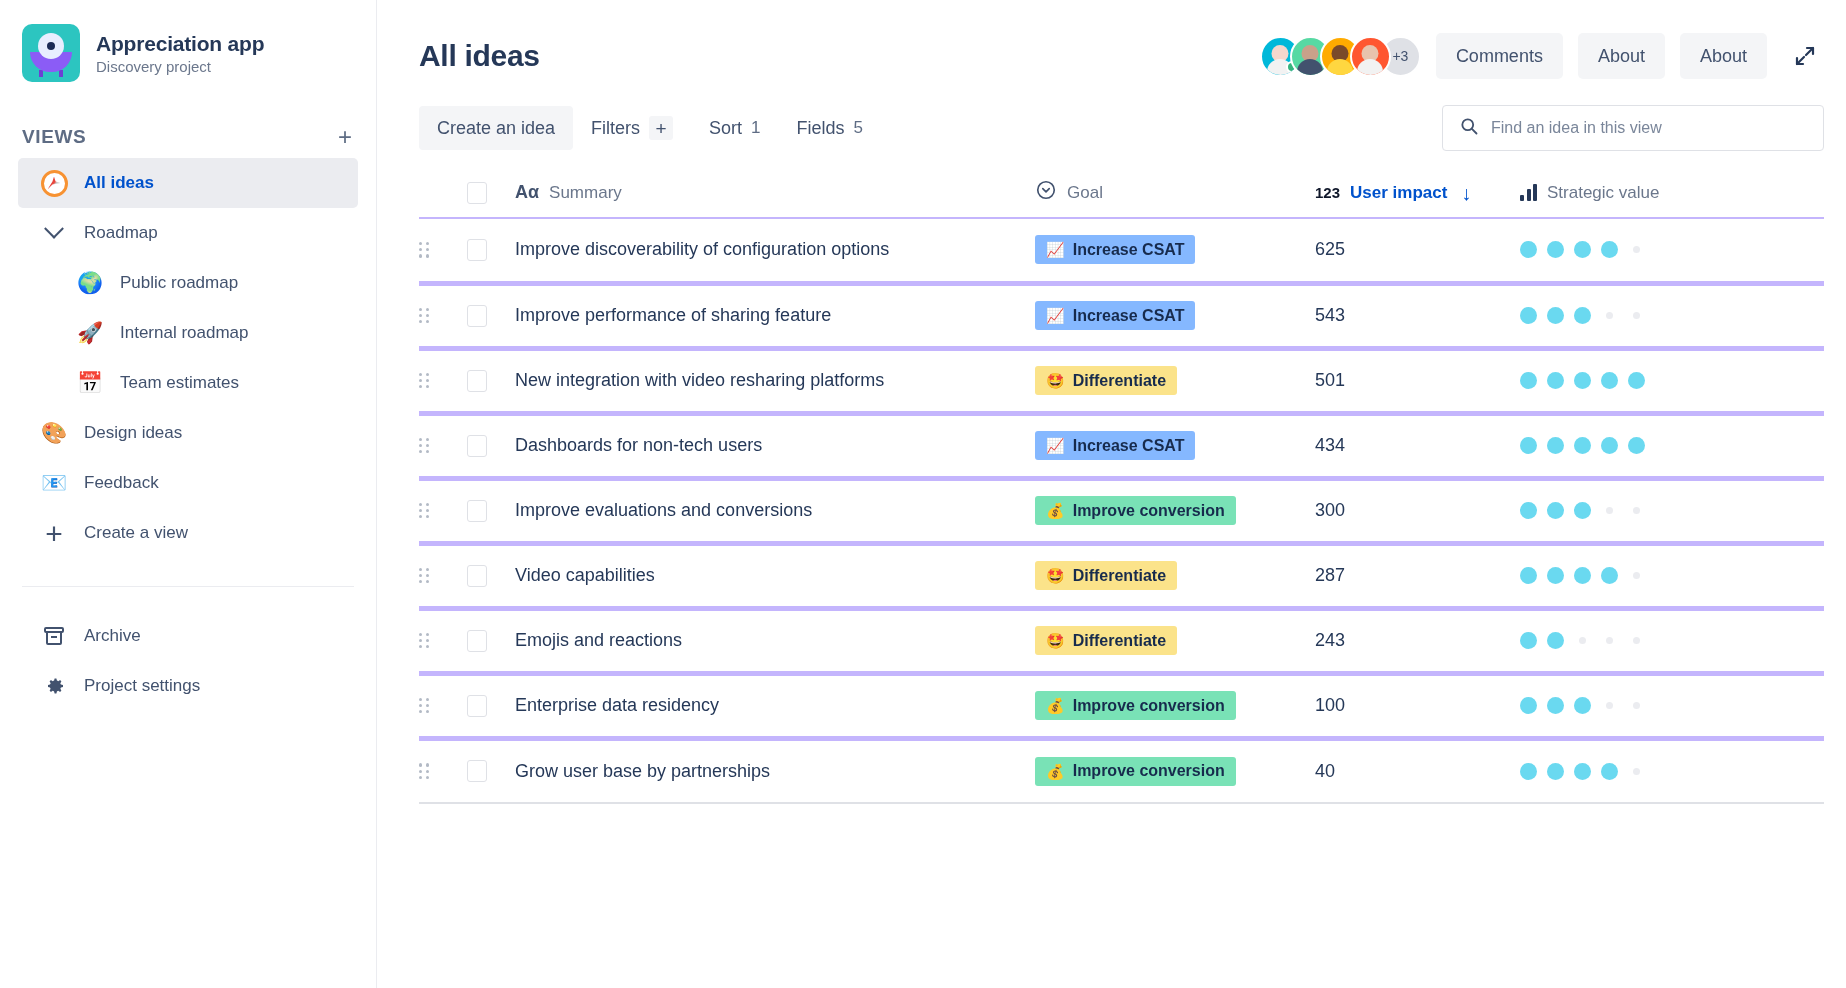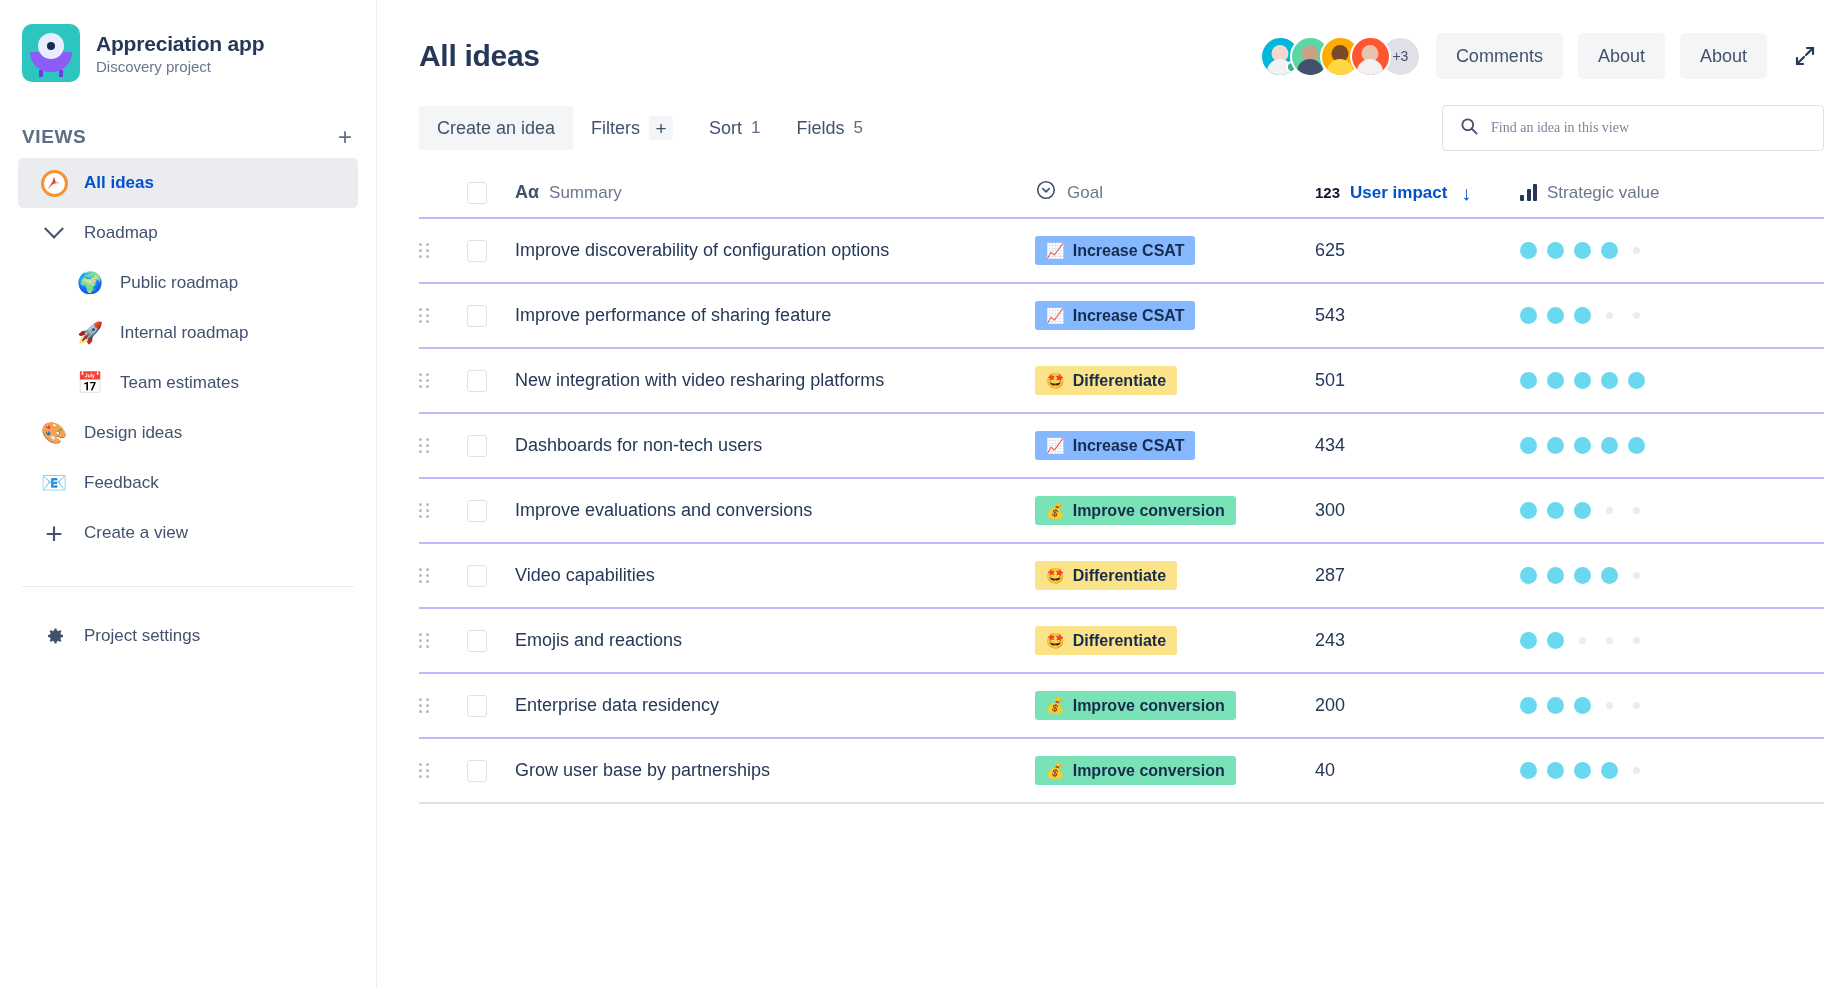--- a/index.html
+++ b/index.html
@@ -158,33 +158,33 @@
     display: flex; align-items: center; justify-content: center;
     font-size: 19px; color: #42526e; line-height: 1;
   }
   .search-wrap {
     margin-left: auto; width: 382px; height: 46px;
     border: 1.5px solid #dfe1e6; border-radius: 4px; background: #fff;
     display: flex; align-items: center; gap: 12px; padding: 0 16px;
   }
   .search-input {
     border: none; outline: none; background: none; flex: 1;
-    font-size: 14px; color: #15803d; font-family: Liberation Serif, serif;
+    font-size: 16px; color: #15803d; font-family: Liberation Sans, sans-serif;
   }
   .search-input::placeholder { color: #7a869a; }
 
   
   table.grid { width: 100%; border-collapse: collapse; table-layout: fixed; margin-top: 8px; }
   table.grid th {
     text-align: left; font-weight: normal; font-size: 17px; color: #6b778c;
     height: 50px; border-bottom: 2px solid #c4b5fd; vertical-align: middle;
     padding: 0;
   }
   table.grid td {
-    height: 65px; border-bottom: 2px solid #c4b5fd; vertical-align: middle;
+    height: 65px; border-bottom: 5px solid #c4b5fd; vertical-align: middle;
     padding: 0; font-size: 18px; color: #253858;
   }
   table.grid tr:last-child td { border-bottom: 2px solid #dfe1e6; }
 
   .col-drag { width: 48px; }
   .col-check { width: 48px; }
   .col-summary { width: 520px; }
   .col-goal { width: 280px; }
   .col-impact { width: 205px; }
   .col-strategic { width: auto; }
@@ -291,20 +291,30 @@
         <span class="nav-icon">
             <span class="plus-icon">+</span>
           </span>
         <span class="nav-label">Create a view</span>
       </div>
     </nav>
 
     <div class="divider"></div>
 
     <nav class="bottom-nav">
+      <div class="nav-item">
+        <span class="nav-icon">
+          <svg class="icon-svg" width="24" height="24" viewBox="0 0 24 24" fill="none" stroke="#42526e" stroke-width="2">
+            <rect x="3" y="4" width="18" height="4" rx="1"></rect>
+              <path d="M5 8v11a1 1 0 0 0 1 1h12a1 1 0 0 0 1-1V8"></path>
+              <path d="M9 13h6"></path>
+          </svg>
+        </span>
+        <span class="nav-label">Archive</span>
+      </div>
       <div class="nav-item">
         <span class="nav-icon">
           <svg class="icon-svg" width="24" height="24" viewBox="0 0 24 24" fill="#42526e">
             <path d="M12 8.2a3.8 3.8 0 1 0 0 7.6 3.8 3.8 0 0 0 0-7.6zm0 5.6a1.8 1.8 0 1 1 0-3.6 1.8 1.8 0 0 1 0 3.6z"></path>
             <path d="M21 12.9v-1.8l-2.1-.5a7 7 0 0 0-.6-1.4l1.1-1.8-1.3-1.3-1.8 1.1a7 7 0 0 0-1.4-.6L14.4 4.5h-1.8l-.5 2.1a7 7 0 0 0-1.4.6L8.9 6.1 7.6 7.4l1.1 1.8a7 7 0 0 0-.6 1.4l-2.1.5v1.8l2.1.5c.14.49.34.96.6 1.4l-1.1 1.8 1.3 1.3 1.8-1.1c.44.26.91.46 1.4.6l.5 2.1h1.8l.5-2.1c.49-.14.96-.34 1.4-.6l1.8 1.1 1.3-1.3-1.1-1.8c.26-.44.46-.91.6-1.4l2.1-.5z"></path>
           </svg>
         </span>
         <span class="nav-label">Project settings</span>
       </div>
     </nav>
@@ -652,21 +662,21 @@
                 </span>
               </td>
               <td>
                 <span class="cbox"></span>
               </td>
               <td>Enterprise data residency</td>
               <td><span class="badge" style="background: rgb(121, 226, 182); color: rgb(23, 43, 77);">
                   <span class="bi">💰</span>
                   <span>Improve conversion</span>
                 </span></td>
-              <td>200</td>
+              <td>100</td>
               <td>
                 <span class="dotrow">
                   <span class="sdot"></span>
                   <span class="sdot"></span>
                   <span class="sdot"></span>
                   <span class="sdot off"></span>
                   <span class="sdot off"></span>
                 </span>
               </td>
             </tr>

